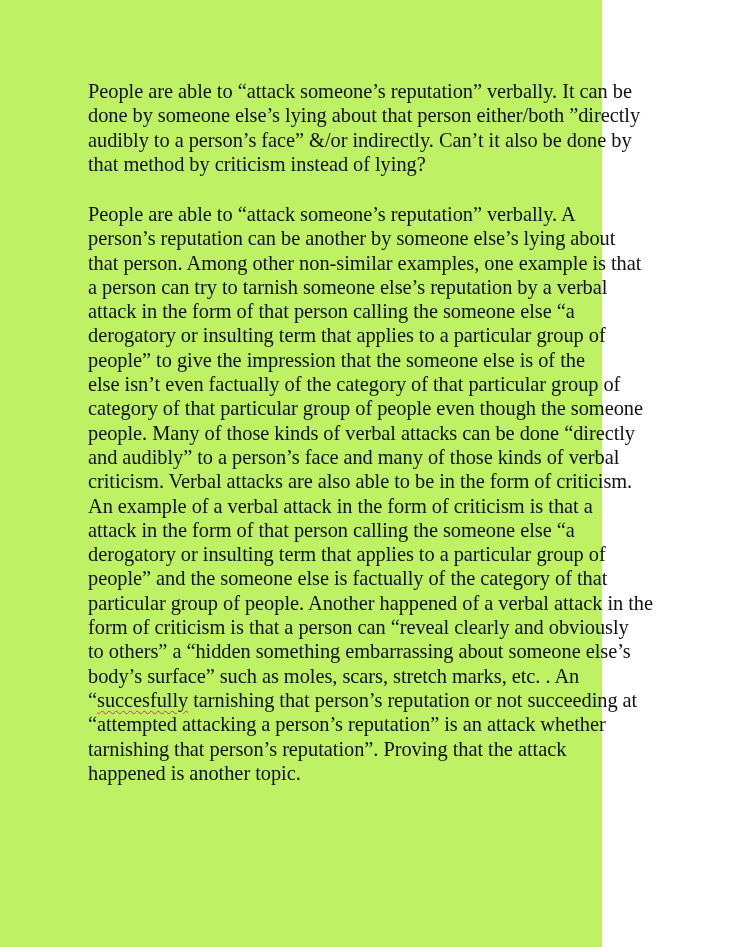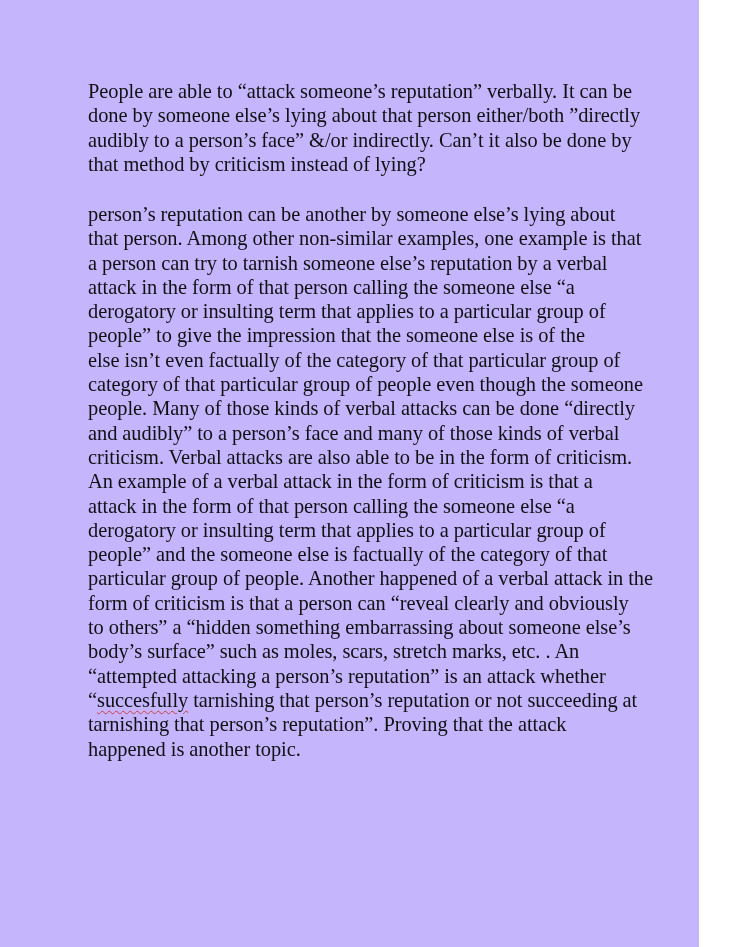--- a/index.html
+++ b/index.html
@@ -12,23 +12,23 @@
       height: 947px;
       position: relative;
       overflow: hidden;
       font-family: "Liberation Serif", "DejaVu Serif", serif;
       color: #111111;
     }
     .page {
       position: absolute;
       left: 0;
       top: 0;
-      width: 699px;
+      width: 602px;
       height: 947px;
-      background: #c4b5fd;
+      background: #bef264;
     }
     .paragraph {
       position: absolute;
       left: 88px;
       width: 620px;
     }
     .line {
       display: block;
       white-space: nowrap;
       font-size: 20.4px;
@@ -50,38 +50,39 @@
 <div class="page">
 
   <div class="paragraph p1">
     <span class="line">People are able to “attack someone’s reputation” verbally. It can be</span>
     <span class="line">done by someone else’s lying about that person either/both ”directly</span>
     <span class="line">audibly to a person’s face” &amp;/or indirectly. Can’t it also be done by</span>
     <span class="line">that method by criticism instead of lying?</span>
   </div>
 
   <div class="paragraph p2">
+    <span class="line">People are able to “attack someone’s reputation” verbally. A</span>
     <span class="line">person’s reputation can be another by someone else’s lying about</span>
     <span class="line">that person. Among other non-similar examples, one example is that</span>
     <span class="line">a person can try to tarnish someone else’s reputation by a verbal</span>
     <span class="line">attack in the form of that person calling the someone else “a</span>
     <span class="line">derogatory or insulting term that applies to a particular group of</span>
     <span class="line">people” to give the impression that the someone else is of the</span>
     <span class="line">else isn’t even factually of the category of that particular group of</span>
     <span class="line">category of that particular group of people even though the someone</span>
     <span class="line">people. Many of those kinds of verbal attacks can be done “directly</span>
     <span class="line">and audibly” to a person’s face and many of those kinds of verbal</span>
     <span class="line">criticism. Verbal attacks are also able to be in the form of criticism.</span>
     <span class="line">An example of a verbal attack in the form of criticism is that a</span>
     <span class="line">attack in the form of that person calling the someone else “a</span>
     <span class="line">derogatory or insulting term that applies to a particular group of</span>
     <span class="line">people” and the someone else is factually of the category of that</span>
     <span class="line">particular group of people. Another happened of a verbal attack in the</span>
     <span class="line">form of criticism is that a person can “reveal clearly and obviously</span>
     <span class="line">to others” a “hidden something embarrassing about someone else’s</span>
     <span class="line">body’s surface” such as moles, scars, stretch marks, etc. . An</span>
+    <span class="line"><span>“</span><span class="spell-error">succesfully</span><span> tarnishing that person’s reputation or not succeeding at</span></span>
     <span class="line">“attempted attacking a person’s reputation” is an attack whether</span>
-    <span class="line"><span>“</span><span class="spell-error">succesfully</span><span> tarnishing that person’s reputation or not succeeding at</span></span>
     <span class="line">tarnishing that person’s reputation”. Proving that the attack</span>
     <span class="line">happened is another topic.</span>
   </div>
 
 </div>
 
 </body></html>

